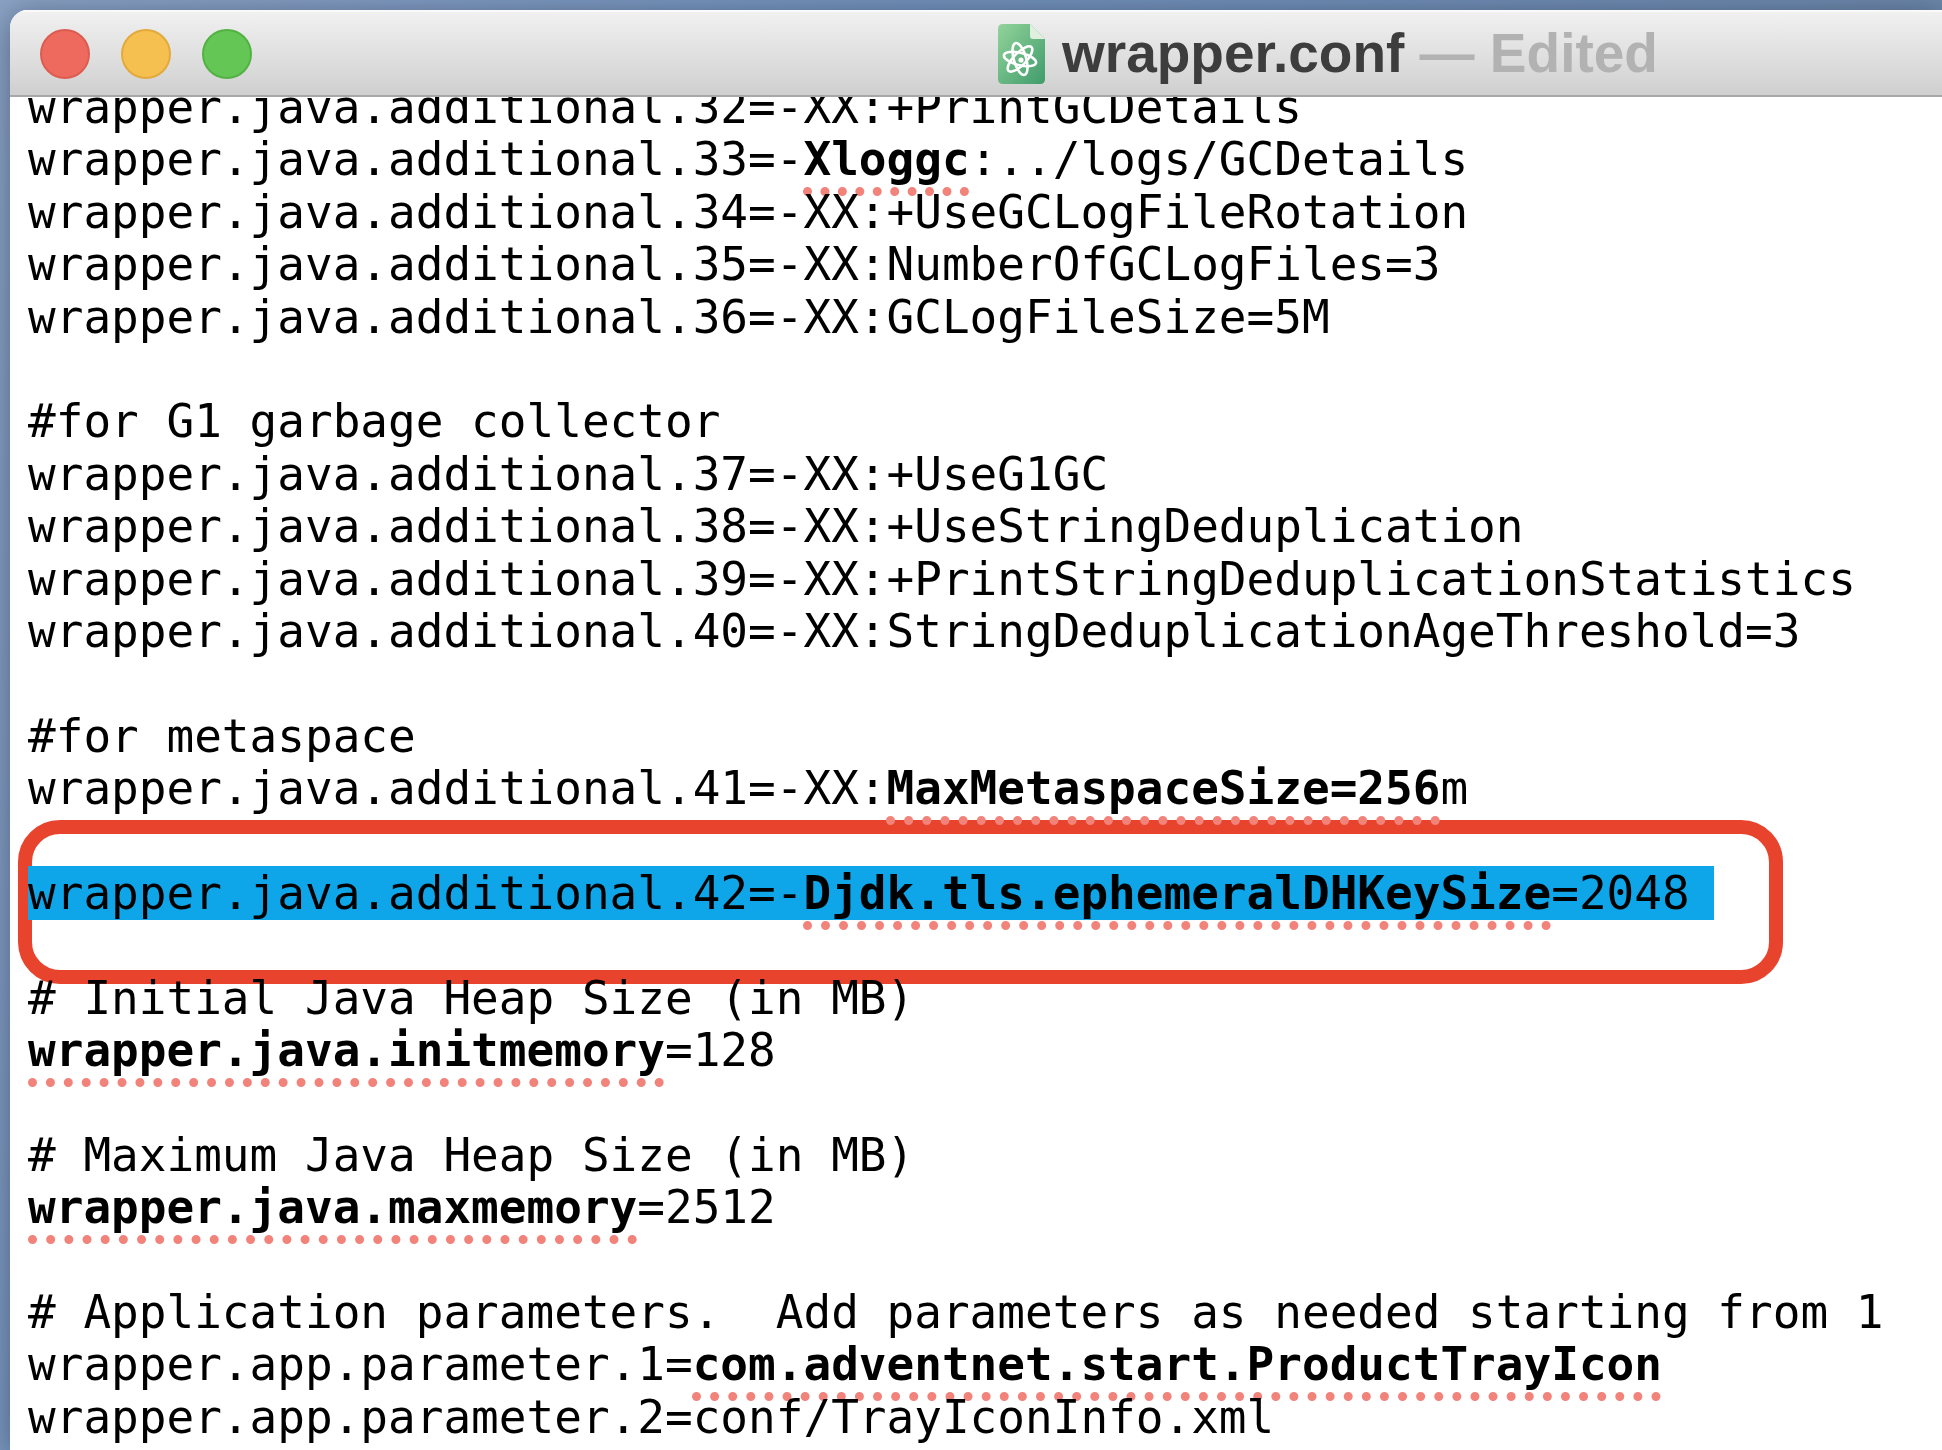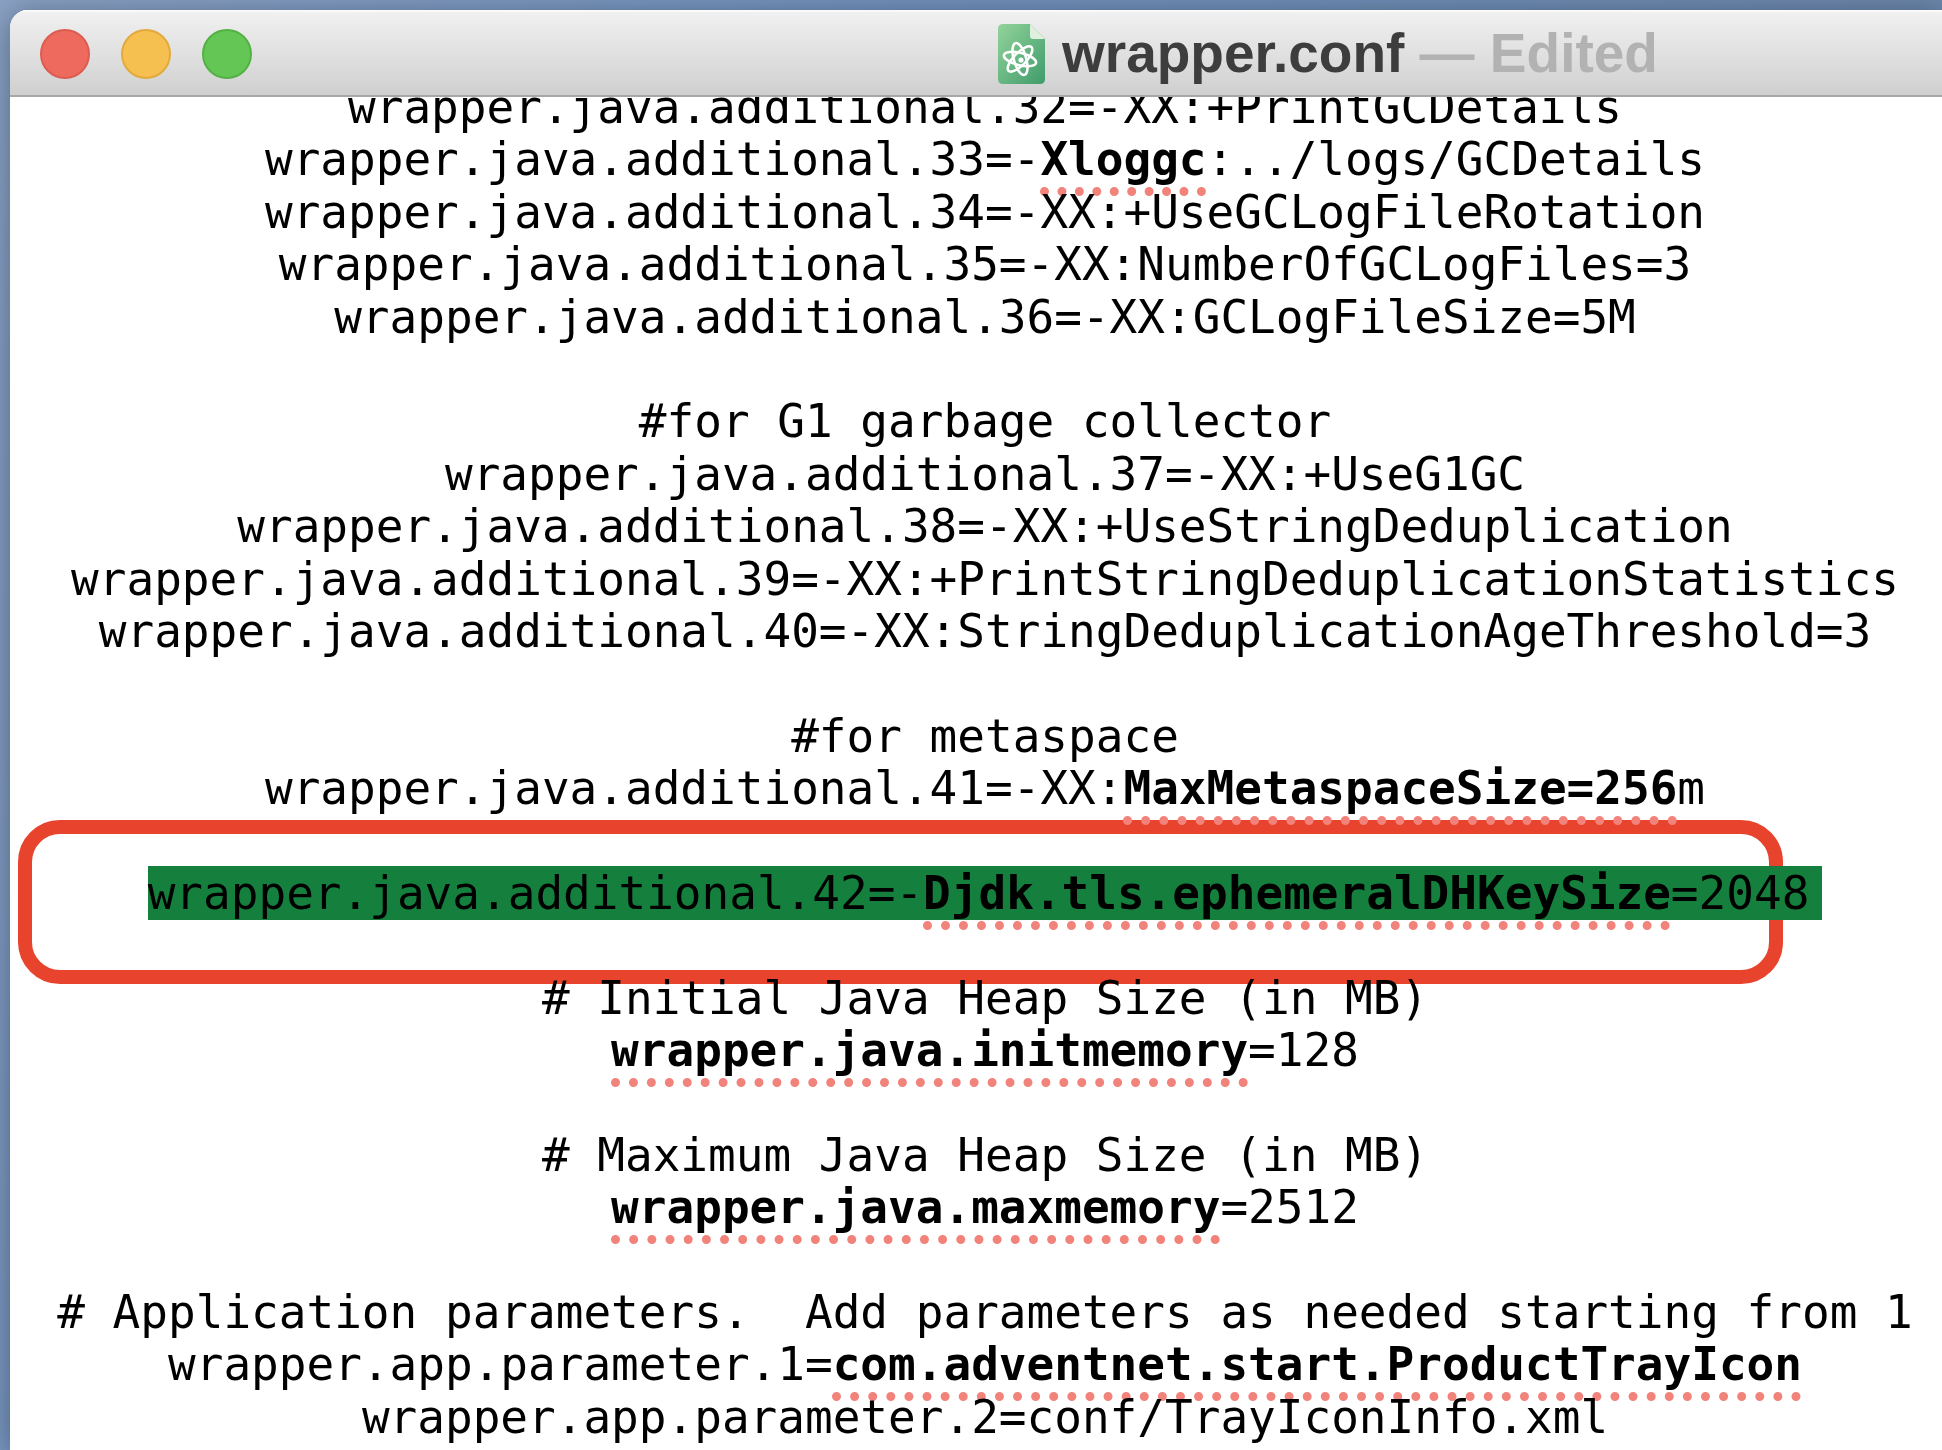--- a/index.html
+++ b/index.html
@@ -30,31 +30,31 @@
   .doc-icon{width:53px;height:64px;margin-right:14px;margin-top:2px;}
   .title-text{font-size:55px;font-weight:700;color:#3d3d3d;white-space:pre;letter-spacing:0;}
   .title-status{color:#b2b2b2;font-weight:700;}
   
   .content{
     position:absolute;left:0;top:87px;right:0;bottom:0;background:#ffffff;overflow:hidden;
   }
   .editor{
     position:absolute;left:18px;top:-16px;right:0;
     font-family:"DejaVu Sans Mono","Liberation Mono",monospace;
-    font-size:46px;line-height:52.4px;color:#000;white-space:pre;text-align:center;
+    font-size:46px;line-height:52.4px;color:#000;white-space:pre;
   }
   .line{height:52.4px;}
   .sp{
     text-decoration:underline dotted #f2837b;
     text-decoration-thickness:9px;
     text-underline-offset:12px;
     text-decoration-skip-ink:none;
     font-weight:bold;
   }
-  .sel{background:#15803d;padding-right:13px;}
+  .sel{background:#0ea5e9;padding-right:24px;}
   
   .annotation-box{
     position:absolute;left:8px;top:723px;width:1765px;height:164px;
     border:14px solid #e8432c;border-radius:42px;box-sizing:border-box;
     pointer-events:none;
   }
 </style>
 </head>
 <body>
 

